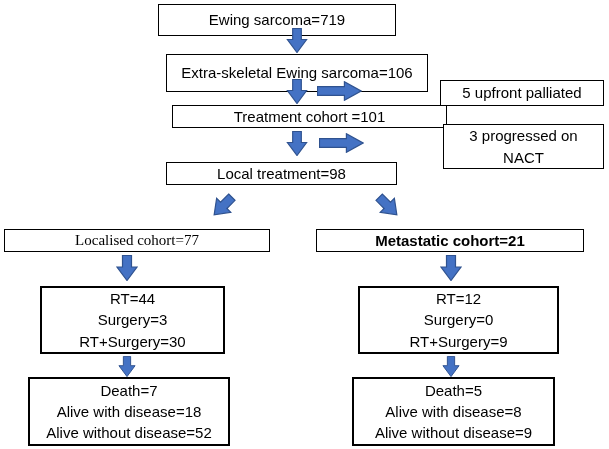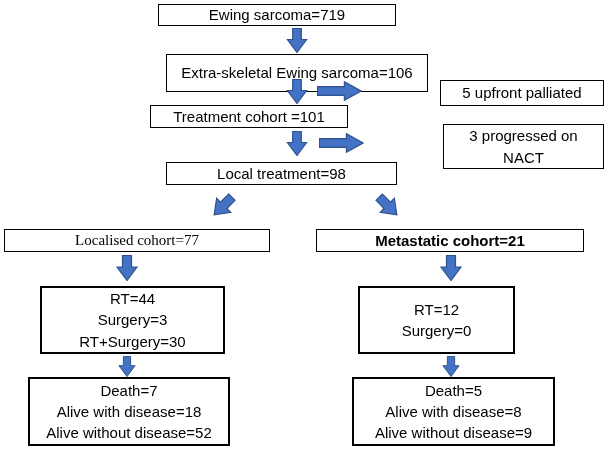--- a/index.html
+++ b/index.html
@@ -23,21 +23,21 @@
     stroke-width:1.2;
   }
   .rot45  { transform:rotate(45deg); }
   .rotm45 { transform:rotate(-45deg); }
 </style>
 </head>
 <body>
 
 <div class="canvas">
 
-  <div class="box" style="left:158px; top:4px; width:238px; height:22px;">
+  <div class="box" style="left:158px; top:4px; width:238px; height:32px;">
     <span>Ewing sarcoma=719</span>
   </div>
 
   <div class="arrow" style="left:286px; top:28px;">
     <svg width="22" height="25" viewBox="0 0 22 26">
         <polygon points="6.5,0.5 15.5,0.5 15.5,12 21,12 11,25.5 1,12 6.5,12"></polygon>
       </svg>
   </div>
 
   <div class="box" style="left:166px; top:54px; width:262px; height:38px;">
@@ -51,21 +51,21 @@
   </div>
   <div class="arrow" style="left:317px; top:81px;">
     <svg width="45" height="20" viewBox="0 0 46 20">
         <polygon points="0.5,5.5 28,5.5 28,0.5 45,10 28,19.5 28,14.5 0.5,14.5"></polygon>
       </svg>
   </div>
   <div class="box" style="left:440px; top:80px; width:164px; height:26px;">
     <span>5 upfront palliated</span>
   </div>
 
-  <div class="box" style="left:150px; top:105px; width:198px; height:23px;text-align:right;">
+  <div class="box" style="left:172px; top:105px; width:275px; height:23px;text-align:right;">
     <span>Treatment cohort =101</span>
   </div>
 
   <div class="arrow" style="left:286px; top:131px;">
     <svg width="22" height="25" viewBox="0 0 22 26">
         <polygon points="6.5,0.5 15.5,0.5 15.5,12 21,12 11,25.5 1,12 6.5,12"></polygon>
       </svg>
   </div>
   <div class="arrow" style="left:319px; top:133px;">
     <svg width="45" height="20" viewBox="0 0 46 20">
@@ -108,23 +108,24 @@
     <svg width="22" height="26" viewBox="0 0 22 26">
         <polygon points="6.5,0.5 15.5,0.5 15.5,12 21,12 11,25.5 1,12 6.5,12"></polygon>
       </svg>
   </div>
 
   <div class="box thick" style="left:40px; top:286px; width:185px; height:68px;">
     <div>RT=44</div>
     <div>Surgery=3</div>
     <div>RT+Surgery=30</div>
   </div>
-  <div class="box thick" style="left:358px; top:286px; width:157px; height:68px;justify-content:center;">
+  <div class="box thick" style="left:358px; top:286px; width:201px; height:68px;justify-content:center;">
     <div>RT=12</div>
     <div>Surgery=0</div>
+    <div>RT+Surgery=9</div>
   </div>
 
   <div class="arrow" style="left:116px; top:356px;">
     <svg width="22" height="21" viewBox="0 0 22 26">
         <polygon points="6.5,0.5 15.5,0.5 15.5,12 21,12 11,25.5 1,12 6.5,12"></polygon>
       </svg>
   </div>
   <div class="arrow" style="left:440px; top:356px;">
     <svg width="22" height="21" viewBox="0 0 22 26">
         <polygon points="6.5,0.5 15.5,0.5 15.5,12 21,12 11,25.5 1,12 6.5,12"></polygon>

